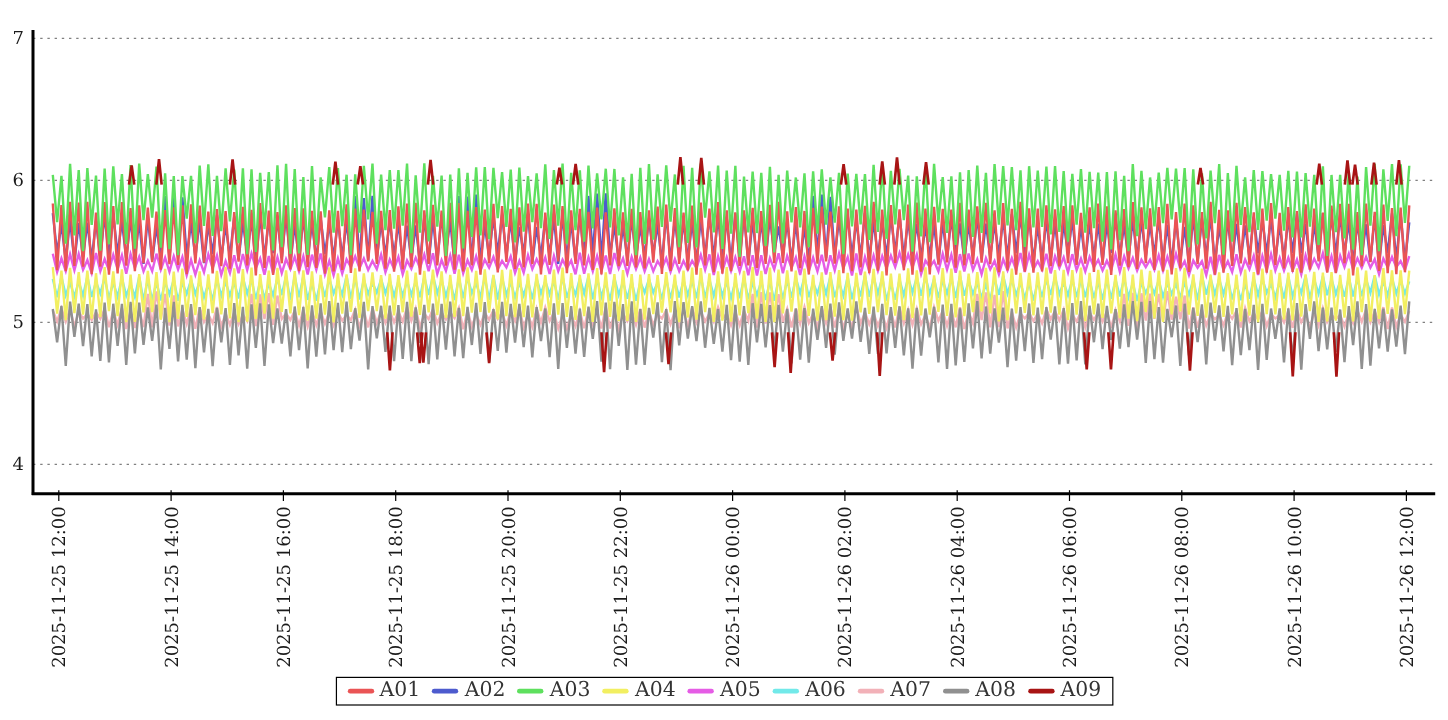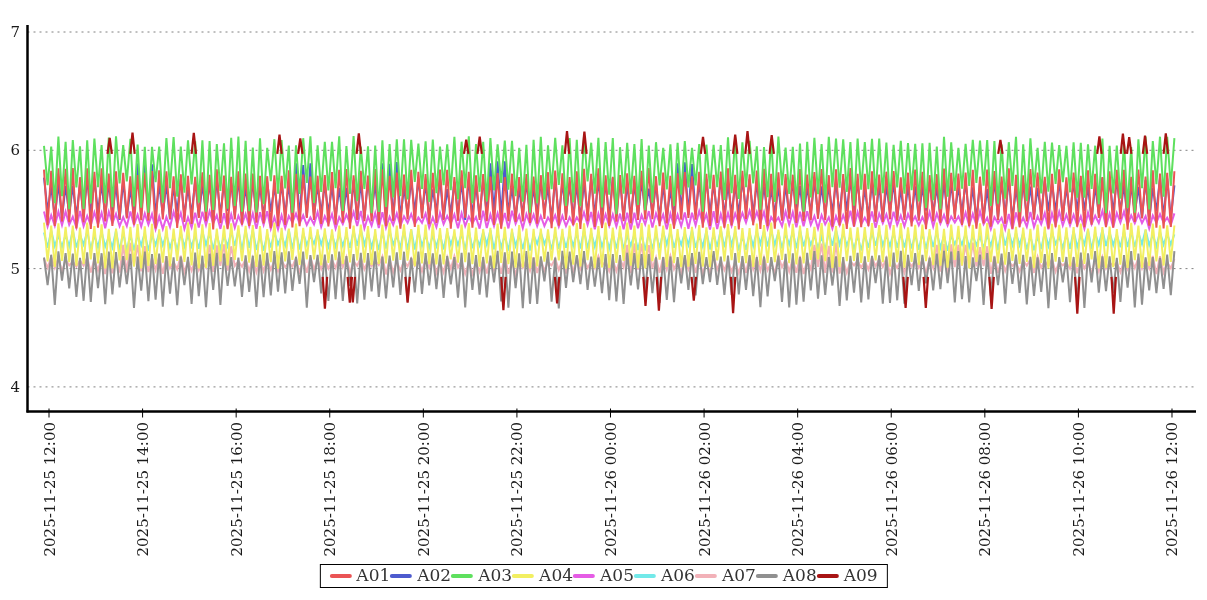--- a/index.html
+++ b/index.html
@@ -9,21 +9,21 @@
     background:#ffffff;
     font-family:"DejaVu Serif","Liberation Serif",serif;
     overflow:hidden;
   }
   svg{position:absolute;left:0;top:0;}
   .legend{
     position:absolute;
     top:564px;left:50%;
     transform:translateX(-50%);
     display:flex;align-items:center;
-    gap:0;
+    gap:10px;
     border:1px solid #000;
     background:#fff;
     padding:2px 9px 3px 9px;
     white-space:nowrap;
   }
   .legend-item{display:flex;align-items:center;gap:5px;}
   .legend-swatch{display:inline-block;width:22px;height:4px;border-radius:2px;}
   .legend-label{font-size:17px;color:#333;line-height:1;}
 </style>
 </head>

